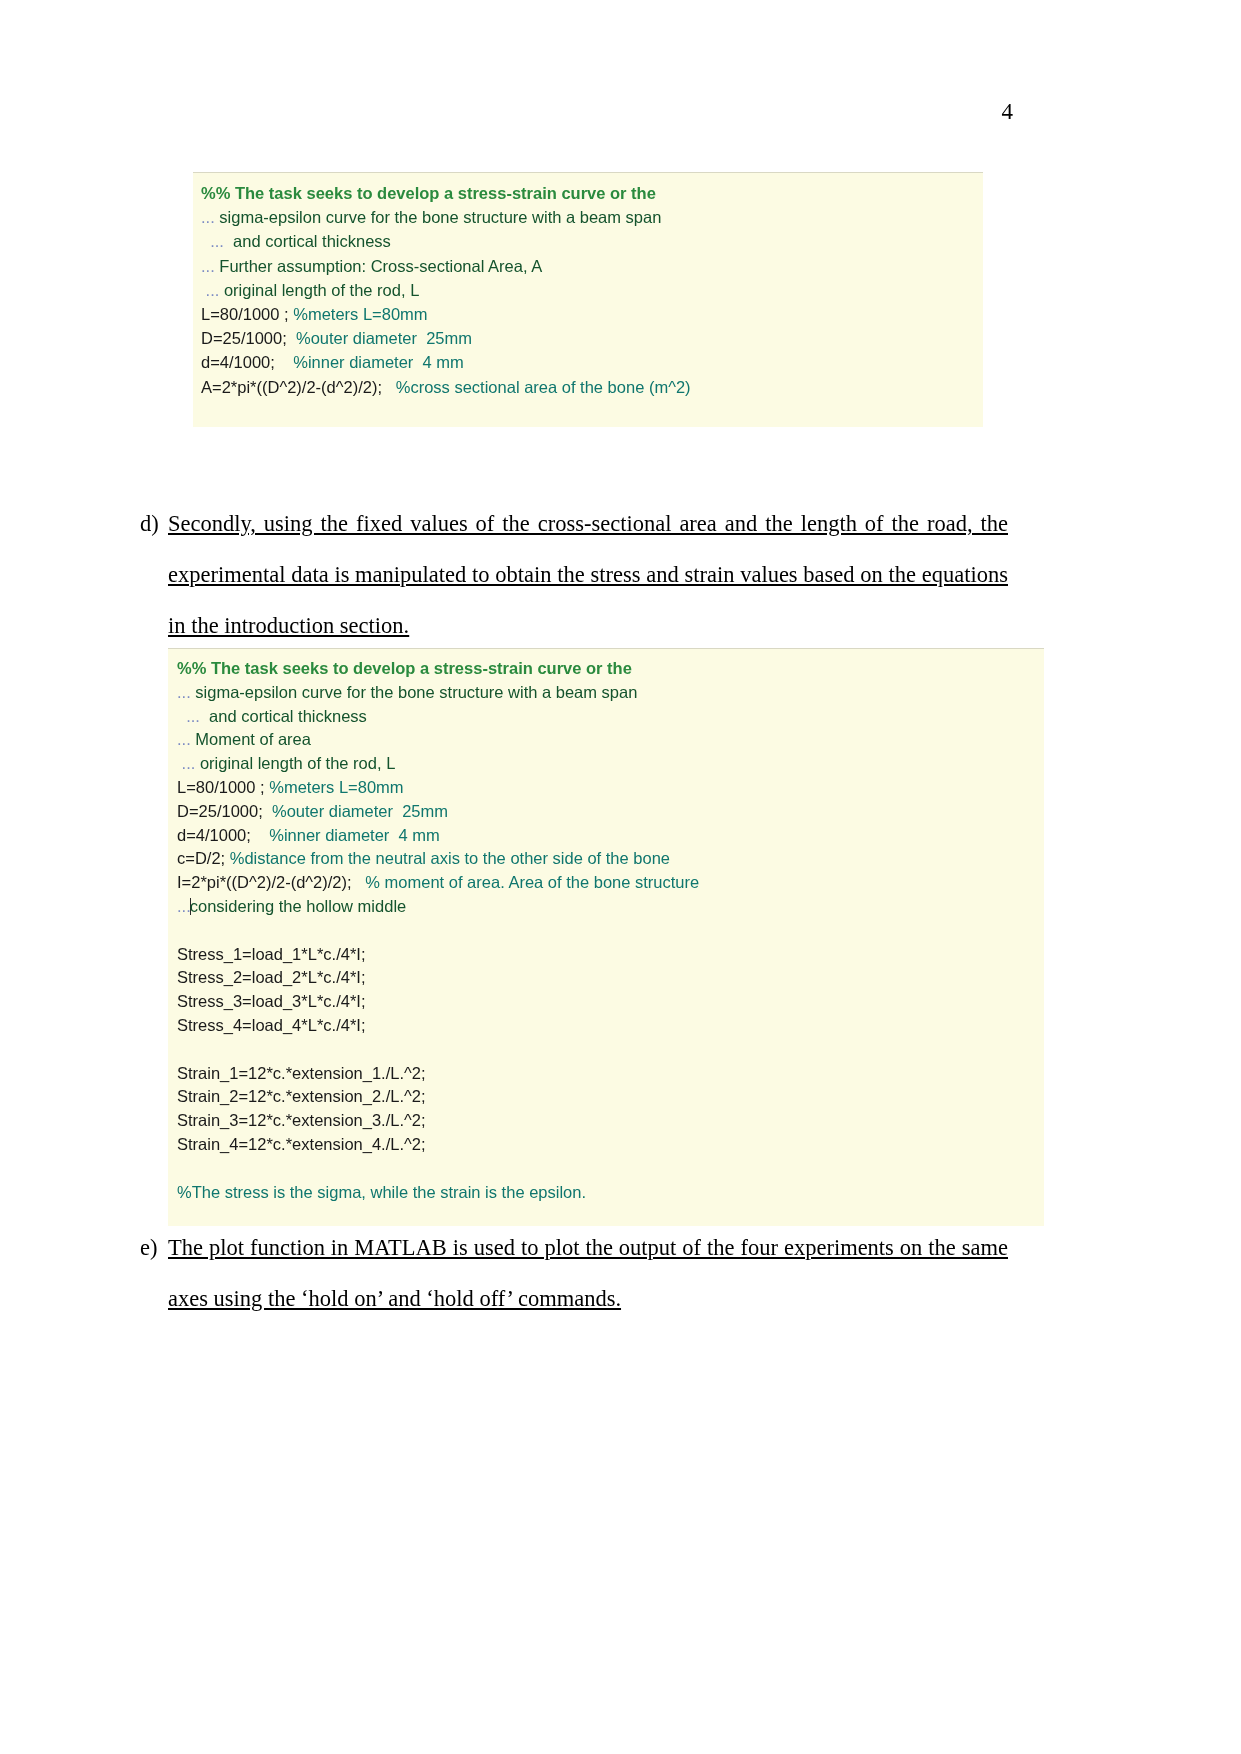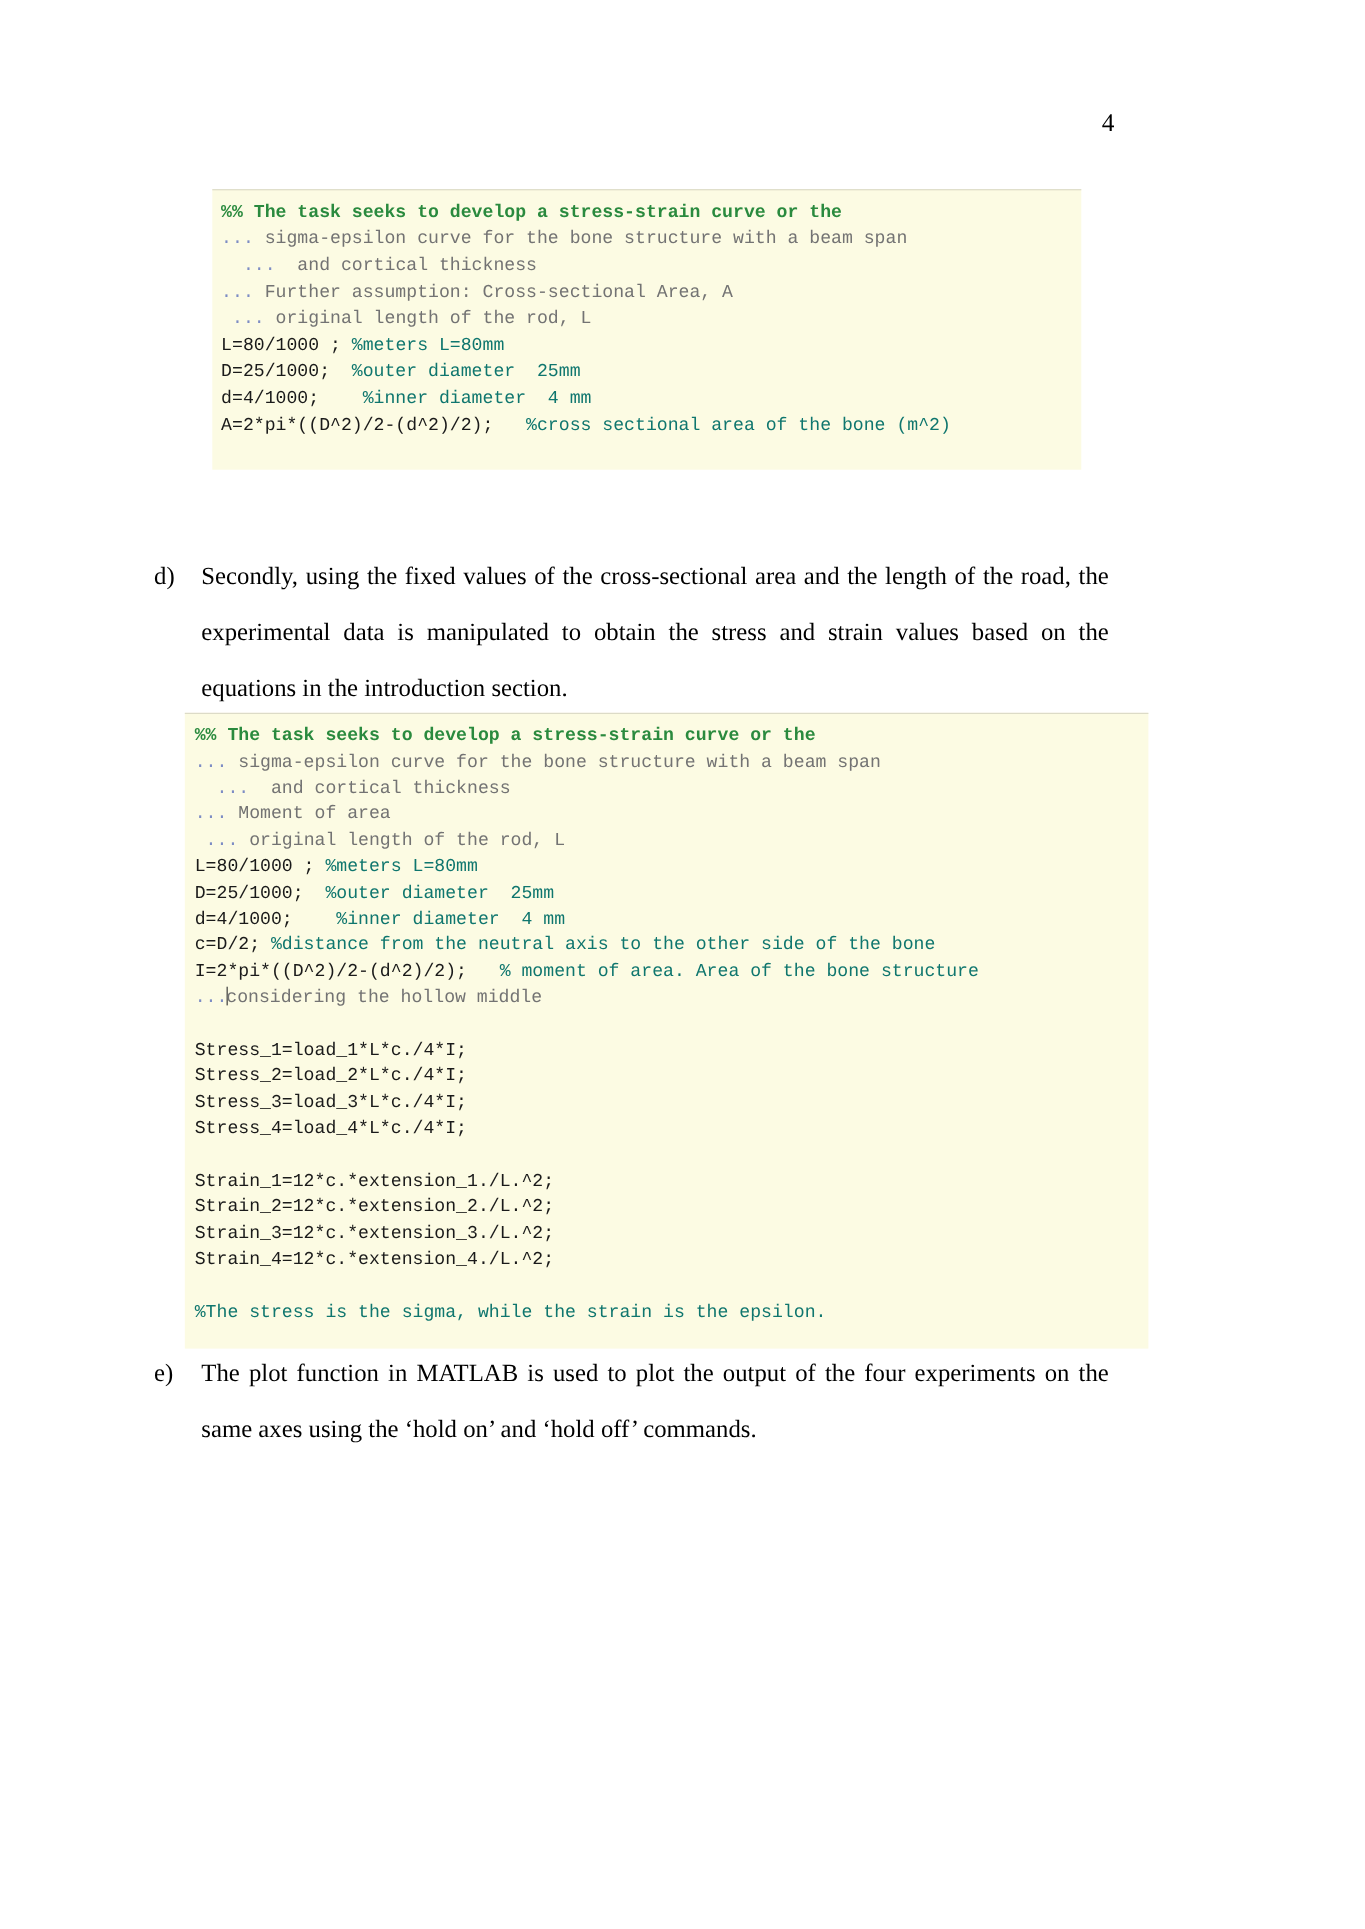--- a/index.html
+++ b/index.html
@@ -31,21 +31,21 @@
     font-family: "Liberation Serif", serif;
     font-size: 23px;
     color: #000;
     line-height: 1;
   }
 
   
   .code-block {
     position: absolute;
     background: #fcfbe3;
-    font-family: Liberation Mono, monospace;
+    font-family: Liberation Sans, sans-serif;
     white-space: pre;
     box-sizing: border-box;
   }
   .code-block.block-1 {
     left: 193px;
     top: 172px;
     width: 790px;
     padding: 8px 0 28px 8px;
     font-size: 16.5px;
     line-height: 24.2px;
@@ -59,21 +59,21 @@
     font-size: 16.5px;
     line-height: 23.8px;
     border-top: 1px solid #d9d8c4;
   }
 
   .code-line { display: block; min-height: 1em; }
 
   
   .tok-cell      { color: #2a8a3e; font-weight: bold; }   
   .tok-comment   { color: #0f766e; }                      
-  .tok-comment-d { color: #737373; text-align: right; }                      
+  .tok-comment-d { color: #14532d; text-align: right; }                      
   .tok-cont      { color: #7d8cc4; }                      
   .tok-code      { color: #1a1a1a; margin-top: 24px; }                      
   .caret {
     display: inline-block;
     width: 0;
     border-left: 1px solid #2b2b2b;
     height: 1em;
     vertical-align: -0.17em;
     margin: 0 -1px;
   }
@@ -88,23 +88,24 @@
     color: #000;
   }
   .para .marker {
     position: absolute;
     left: 0;
     top: 0;
     width: 34px;
   }
   .para .ptext {
     display: block;
-    margin-left: 43px;
+    margin-left: 28px;
     text-align: justify;
     text-justify: inter-word;
+    text-decoration: underline;
   }
   .para-d {
     left: 140px;
     top: 498px;
     width: 868px;
   }
   .para-e {
     left: 140px;
     top: 1222px;
     width: 868px;

